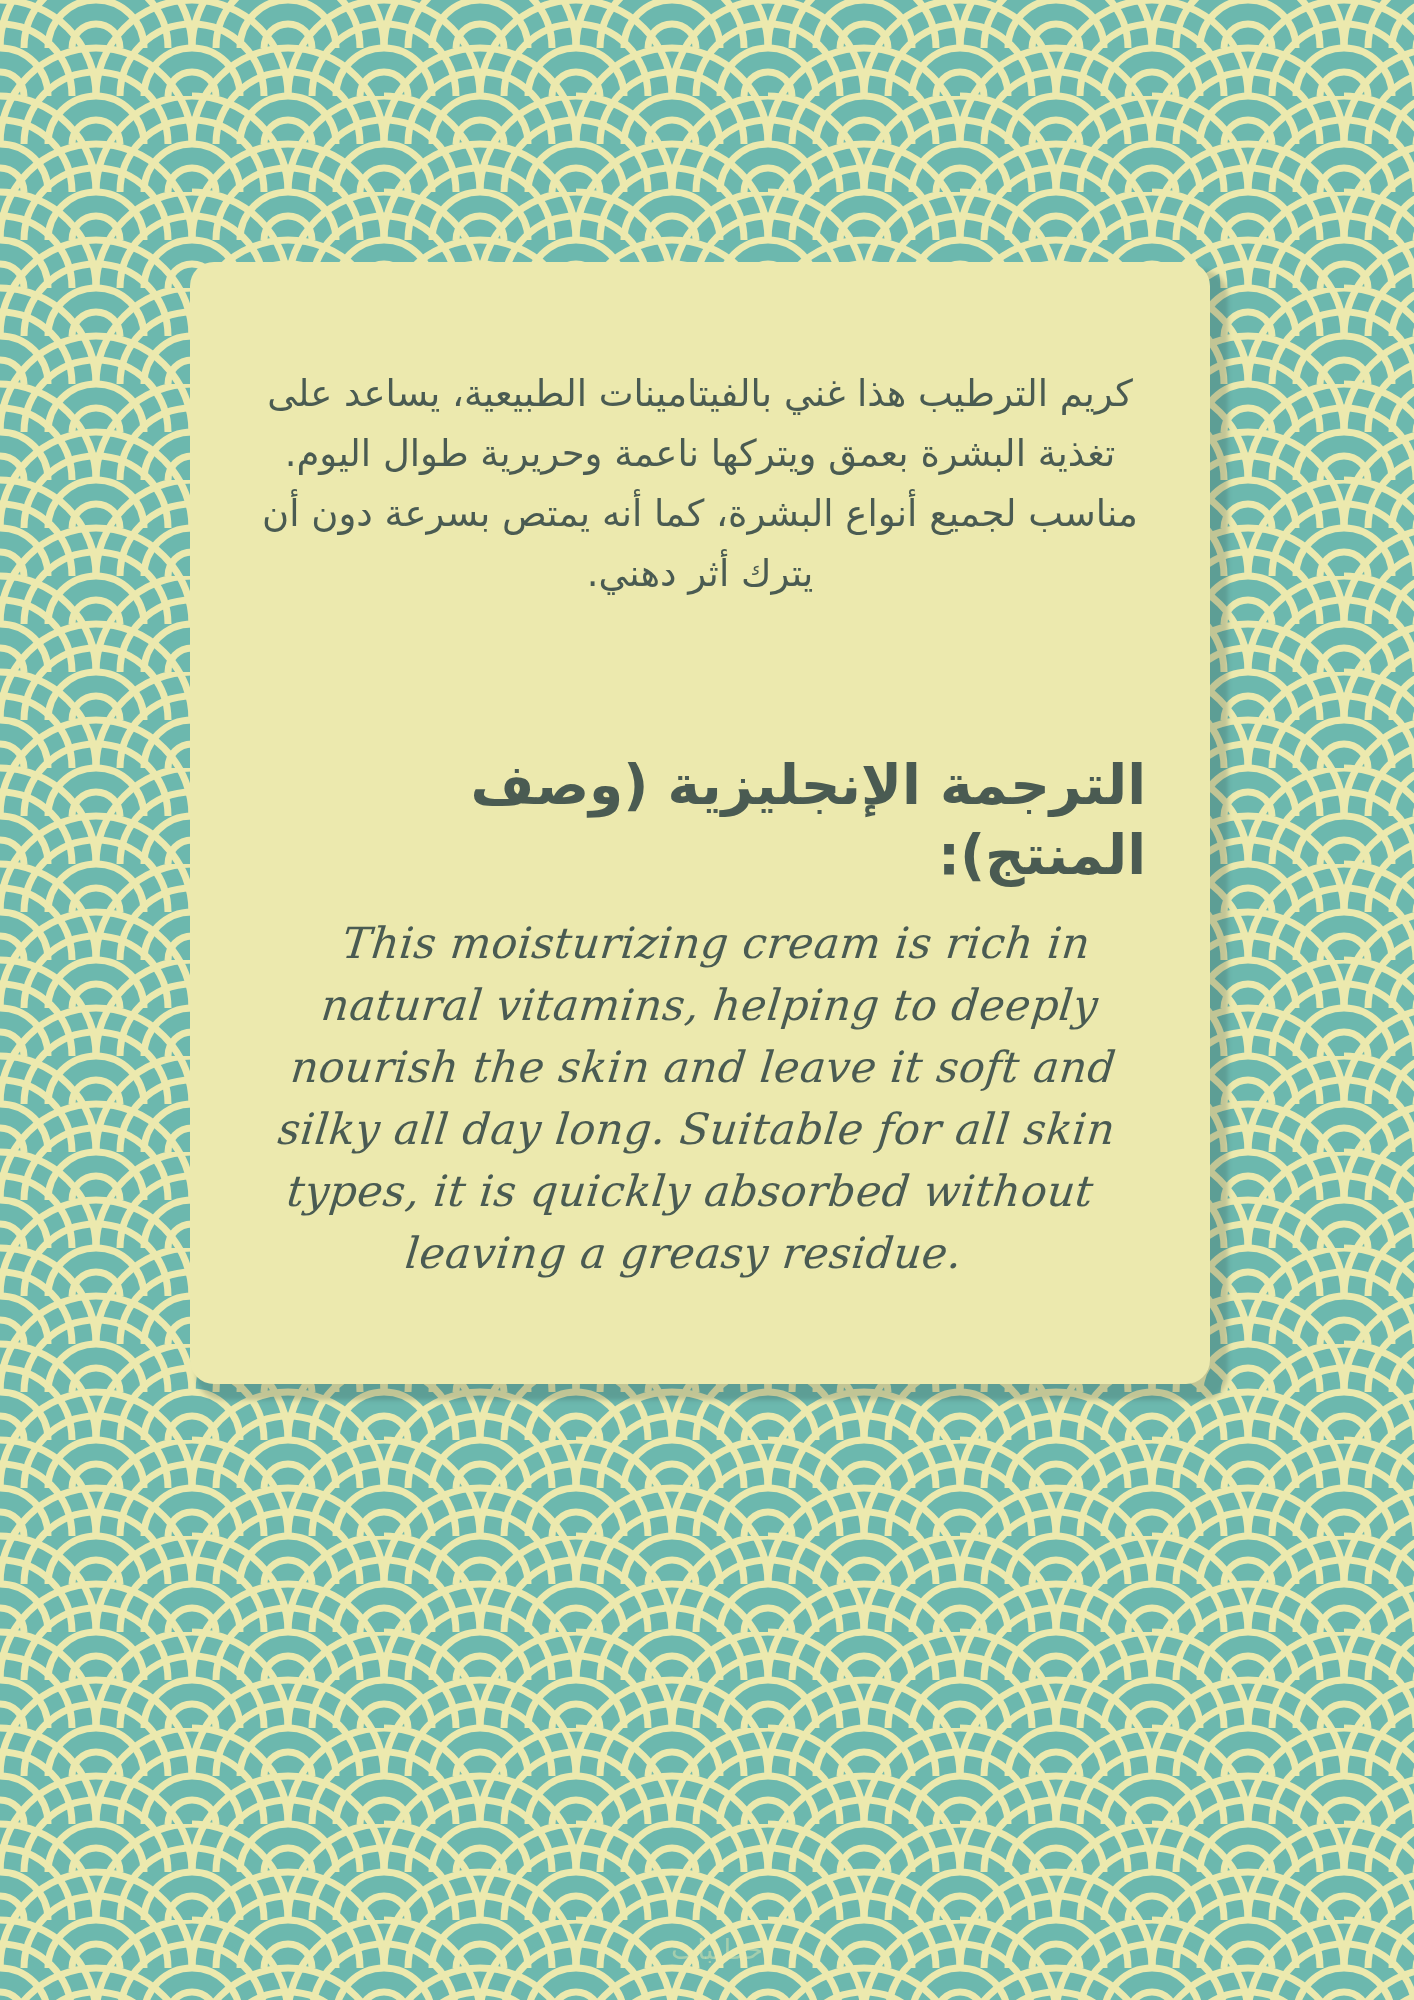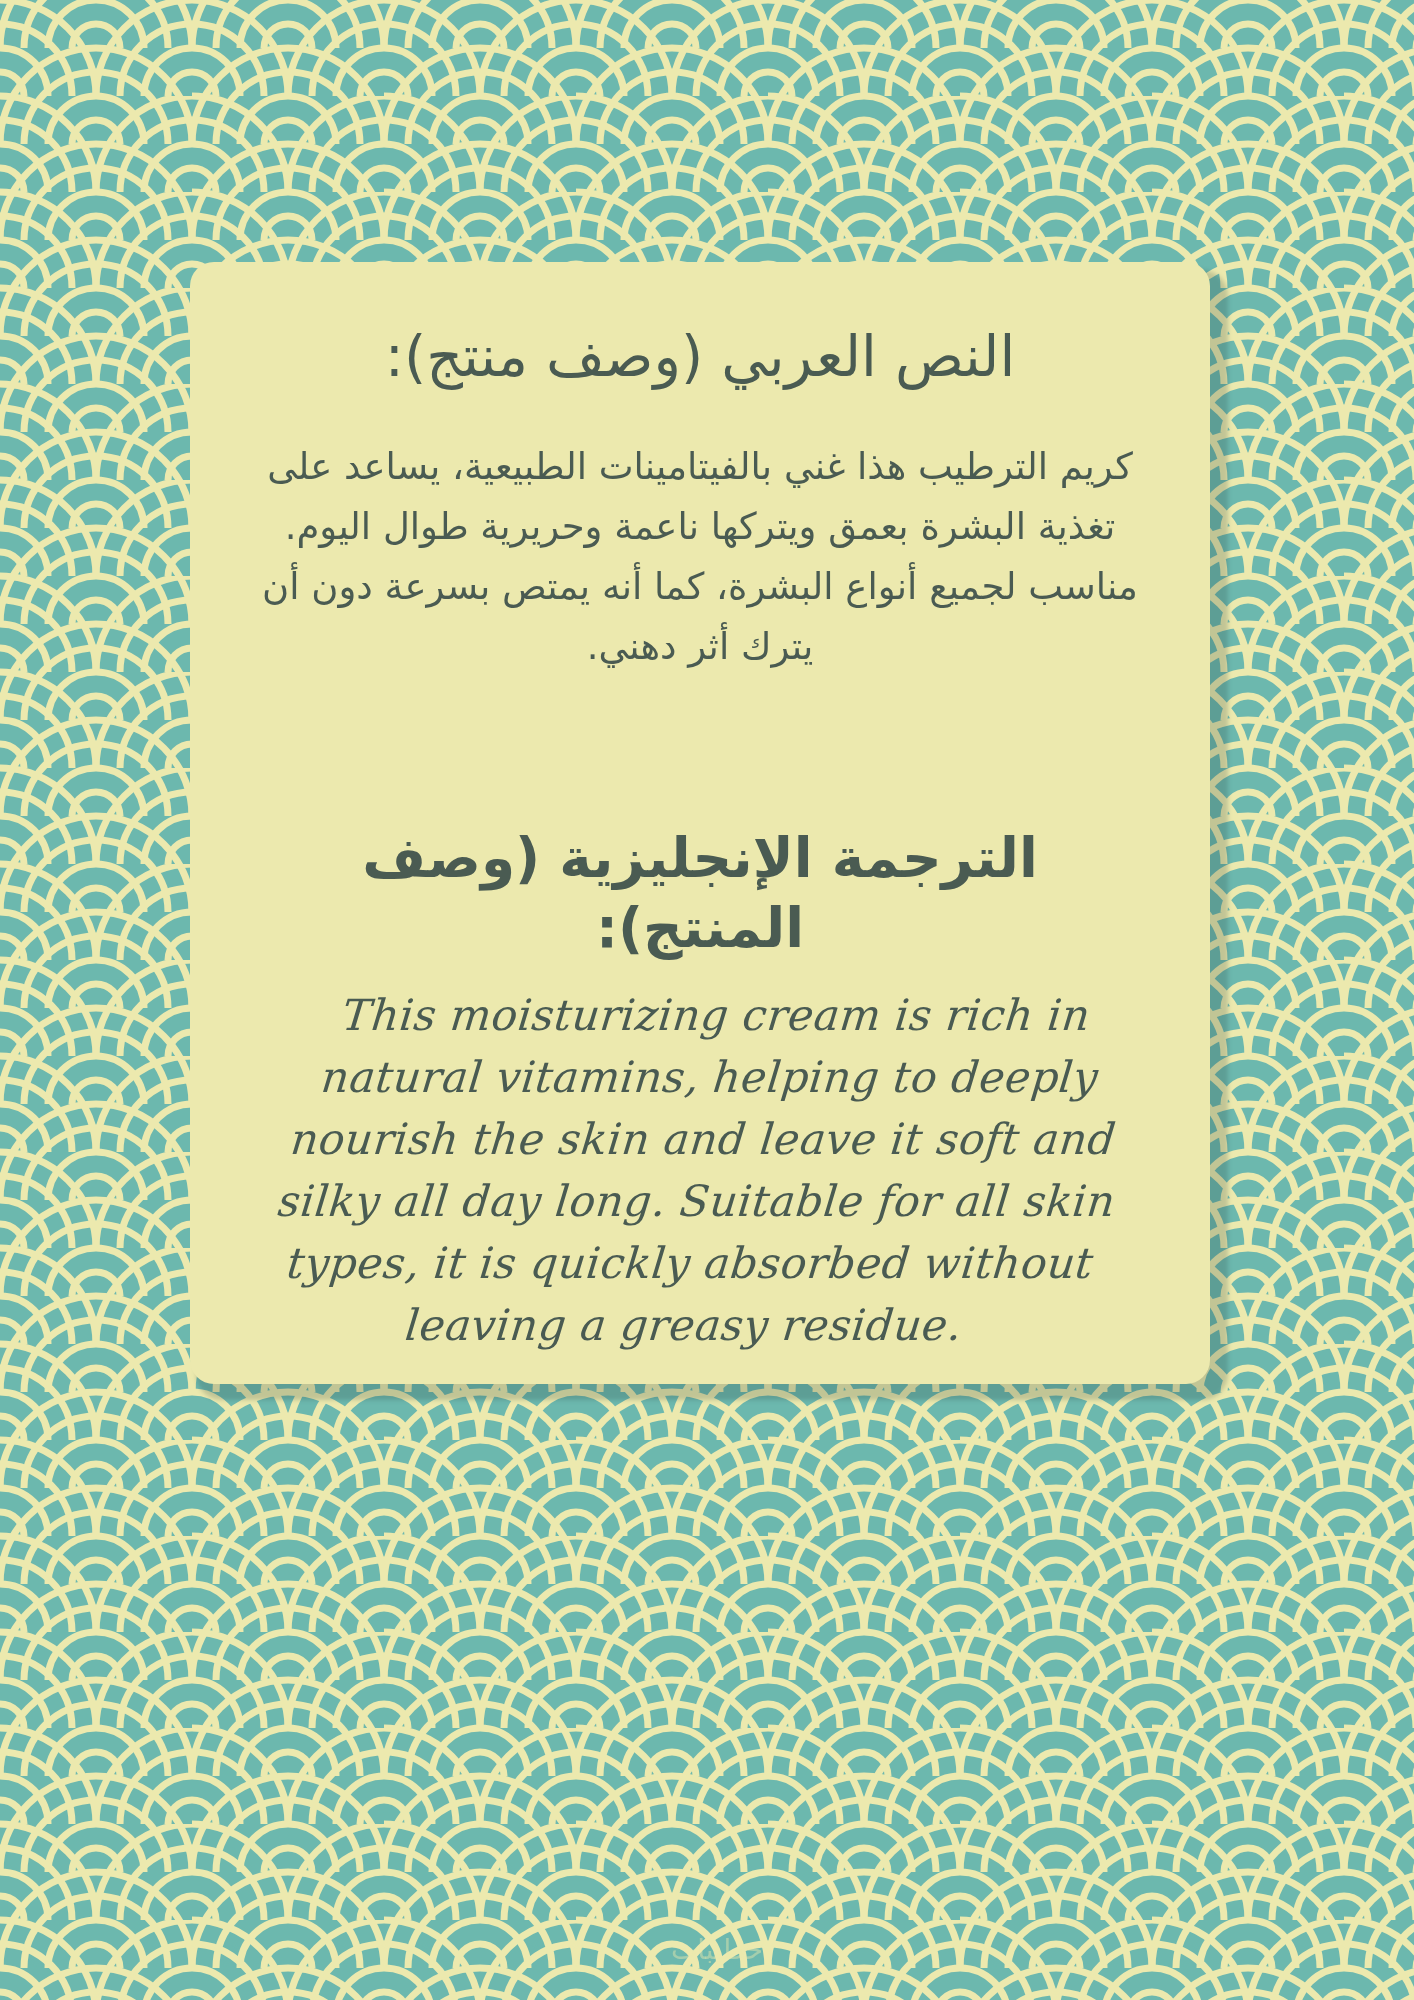--- a/index.html
+++ b/index.html
@@ -79,21 +79,20 @@
   }
 
   .section-gap {
     height: 146px;
   }
 
   .heading-2 {
     color: #4a5b52;
     font-size: 55px;
     line-height: 1.28;
-    text-align: center;
     margin: 0;
   }
 
   .en-body {
     direction: ltr;
     color: #4a5b52;
     font-family: "DejaVu Serif", serif;
     font-style: italic;
     font-size: 43px;
     line-height: 1.44;
@@ -149,21 +148,20 @@
           </g>
         </pattern>
       </defs>
       <rect width="1414" height="2000" fill="url(#seigaiha)"></rect>
     </svg>
   </div>
 
   <div class="card-shadow"></div>
 
   <div class="card">
-    <h1 class="heading">النص العربي (وصف منتج):</h1>
     <p class="ar-body">كريم الترطيب هذا غني بالفيتامينات الطبيعية، يساعد على تغذية البشرة بعمق ويتركها ناعمة وحريرية طوال اليوم. مناسب لجميع أنواع البشرة، كما أنه يمتص بسرعة دون أن يترك أثر دهني.</p>
 
     <div class="section-gap"></div>
 
     <h2 class="heading-2">الترجمة الإنجليزية (وصف المنتج):</h2>
     <p class="en-body">This moisturizing cream is rich in natural vitamins, helping to deeply nourish the skin and leave it soft and silky all day long. Suitable for all skin types, it is quickly absorbed without leaving a greasy residue.</p>
   </div>
 
   <div class="watermark">خطيبات</div>
 

